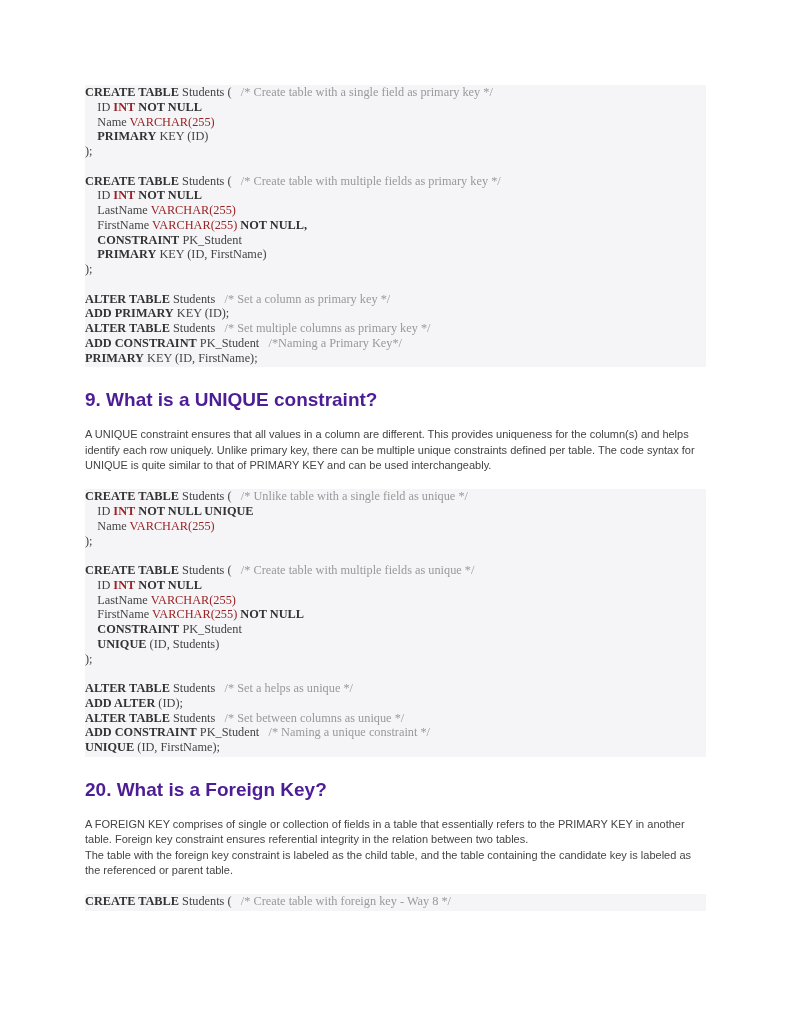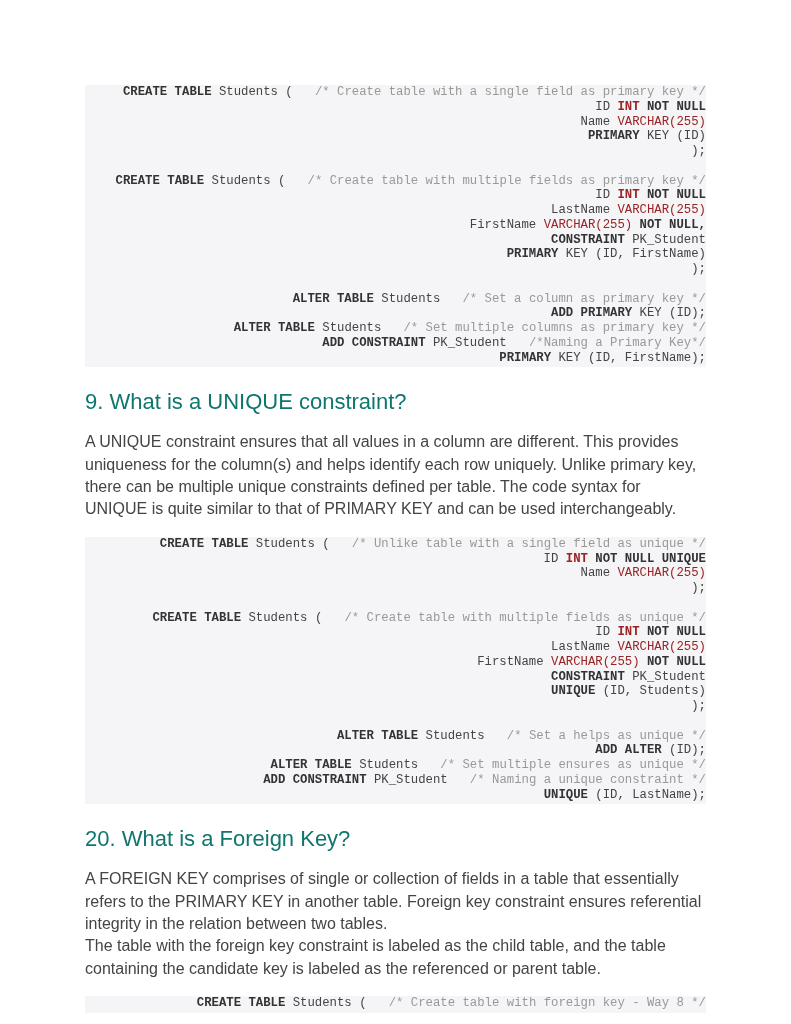--- a/index.html
+++ b/index.html
@@ -7,42 +7,41 @@
     padding: 85px 85px 40px 85px;
     font-family: 'Segoe UI', Tahoma, Geneva, Verdana, sans-serif;
     background: #fff;
     color: #333;
     width: 791px;
     box-sizing: border-box;
     font-size: 11px;
   }
   .code-block {
     background: #f5f4f7;
-    font-family: Liberation Mono, monospace;
+    font-family: Liberation Serif, serif;
     font-size: 12.3px;
     line-height: 1.2;
     padding: 0 0 2px 0;
     margin: 0 0 22px 0;
     white-space: pre;
     color: #444;
-    text-align: right;
   }
   .code-block .kw { font-weight: bold; color: #333; }
   .code-block .ty { font-weight: bold; color: #9a2323; }
   .code-block .vc { color: #9a2323; }
   .code-block .cm { color: #999; }
   h2 {
-    color: #0f766e;
-    font-size: 22px;
-    font-weight: 400;
+    color: #4c1d95;
+    font-size: 19px;
+    font-weight: 700;
     margin: 0 0 16px 0;
   }
   .para {
     color: #444;
-    font-size: 16px;
+    font-size: 11px;
     line-height: 1.4;
     margin: 0 0 16px 0;
   }
 </style>
 </head>
 <body>
 
 <div class="code-block"><span class="kw">CREATE TABLE</span> <span>Students</span> <span>(</span>   <span class="cm">/* Create table with a single field as primary key */</span>
     <span>ID</span> <span class="ty">INT</span> <span class="kw">NOT NULL</span>
     <span>Name</span> <span class="vc">VARCHAR</span><span class="vc">(255)</span>
@@ -74,20 +73,20 @@
 <span class="kw">CREATE TABLE</span> <span>Students</span> <span>(</span>   <span class="cm">/* Create table with multiple fields as unique */</span>
     <span>ID</span> <span class="ty">INT</span> <span class="kw">NOT NULL</span>
     <span>LastName</span> <span class="vc">VARCHAR</span><span class="vc">(255)</span>
     <span>FirstName</span> <span class="vc">VARCHAR</span><span class="vc">(255)</span> <span class="kw">NOT NULL</span>
     <span class="kw">CONSTRAINT</span> <span>PK_Student</span>
     <span class="kw">UNIQUE</span> <span>(ID, Students)</span>
 <span>);</span>
 
 <span class="kw">ALTER TABLE</span> <span>Students</span>   <span class="cm">/* Set a helps as unique */</span>
 <span class="kw">ADD ALTER</span> <span>(ID);</span>
-<span class="kw">ALTER TABLE</span> <span>Students</span>   <span class="cm">/* Set multiple ensures as unique */</span>
+<span class="kw">ALTER TABLE</span> <span>Students</span>   <span class="cm">/* Set between columns as unique */</span>
 <span class="kw">ADD CONSTRAINT</span> <span>PK_Student</span>   <span class="cm">/* Naming a unique constraint */</span>
-<span class="kw">UNIQUE</span> <span>(ID, LastName);</span></div>
+<span class="kw">UNIQUE</span> <span>(ID, FirstName);</span></div>
 
 <h2>20. What is a Foreign Key?</h2>
 <p class="para"><span>A FOREIGN KEY comprises of single or collection of fields in a table that essentially refers to the PRIMARY KEY in another table. Foreign key constraint ensures referential integrity in the relation between two tables.</span><br><span>The table with the foreign key constraint is labeled as the child table, and the table containing the candidate key is labeled as the referenced or parent table.</span></p>
 
 <div class="code-block"><span class="kw">CREATE TABLE</span> <span>Students</span> <span>(</span>   <span class="cm">/* Create table with foreign key - Way 8 */</span></div>
 
 </body></html>

